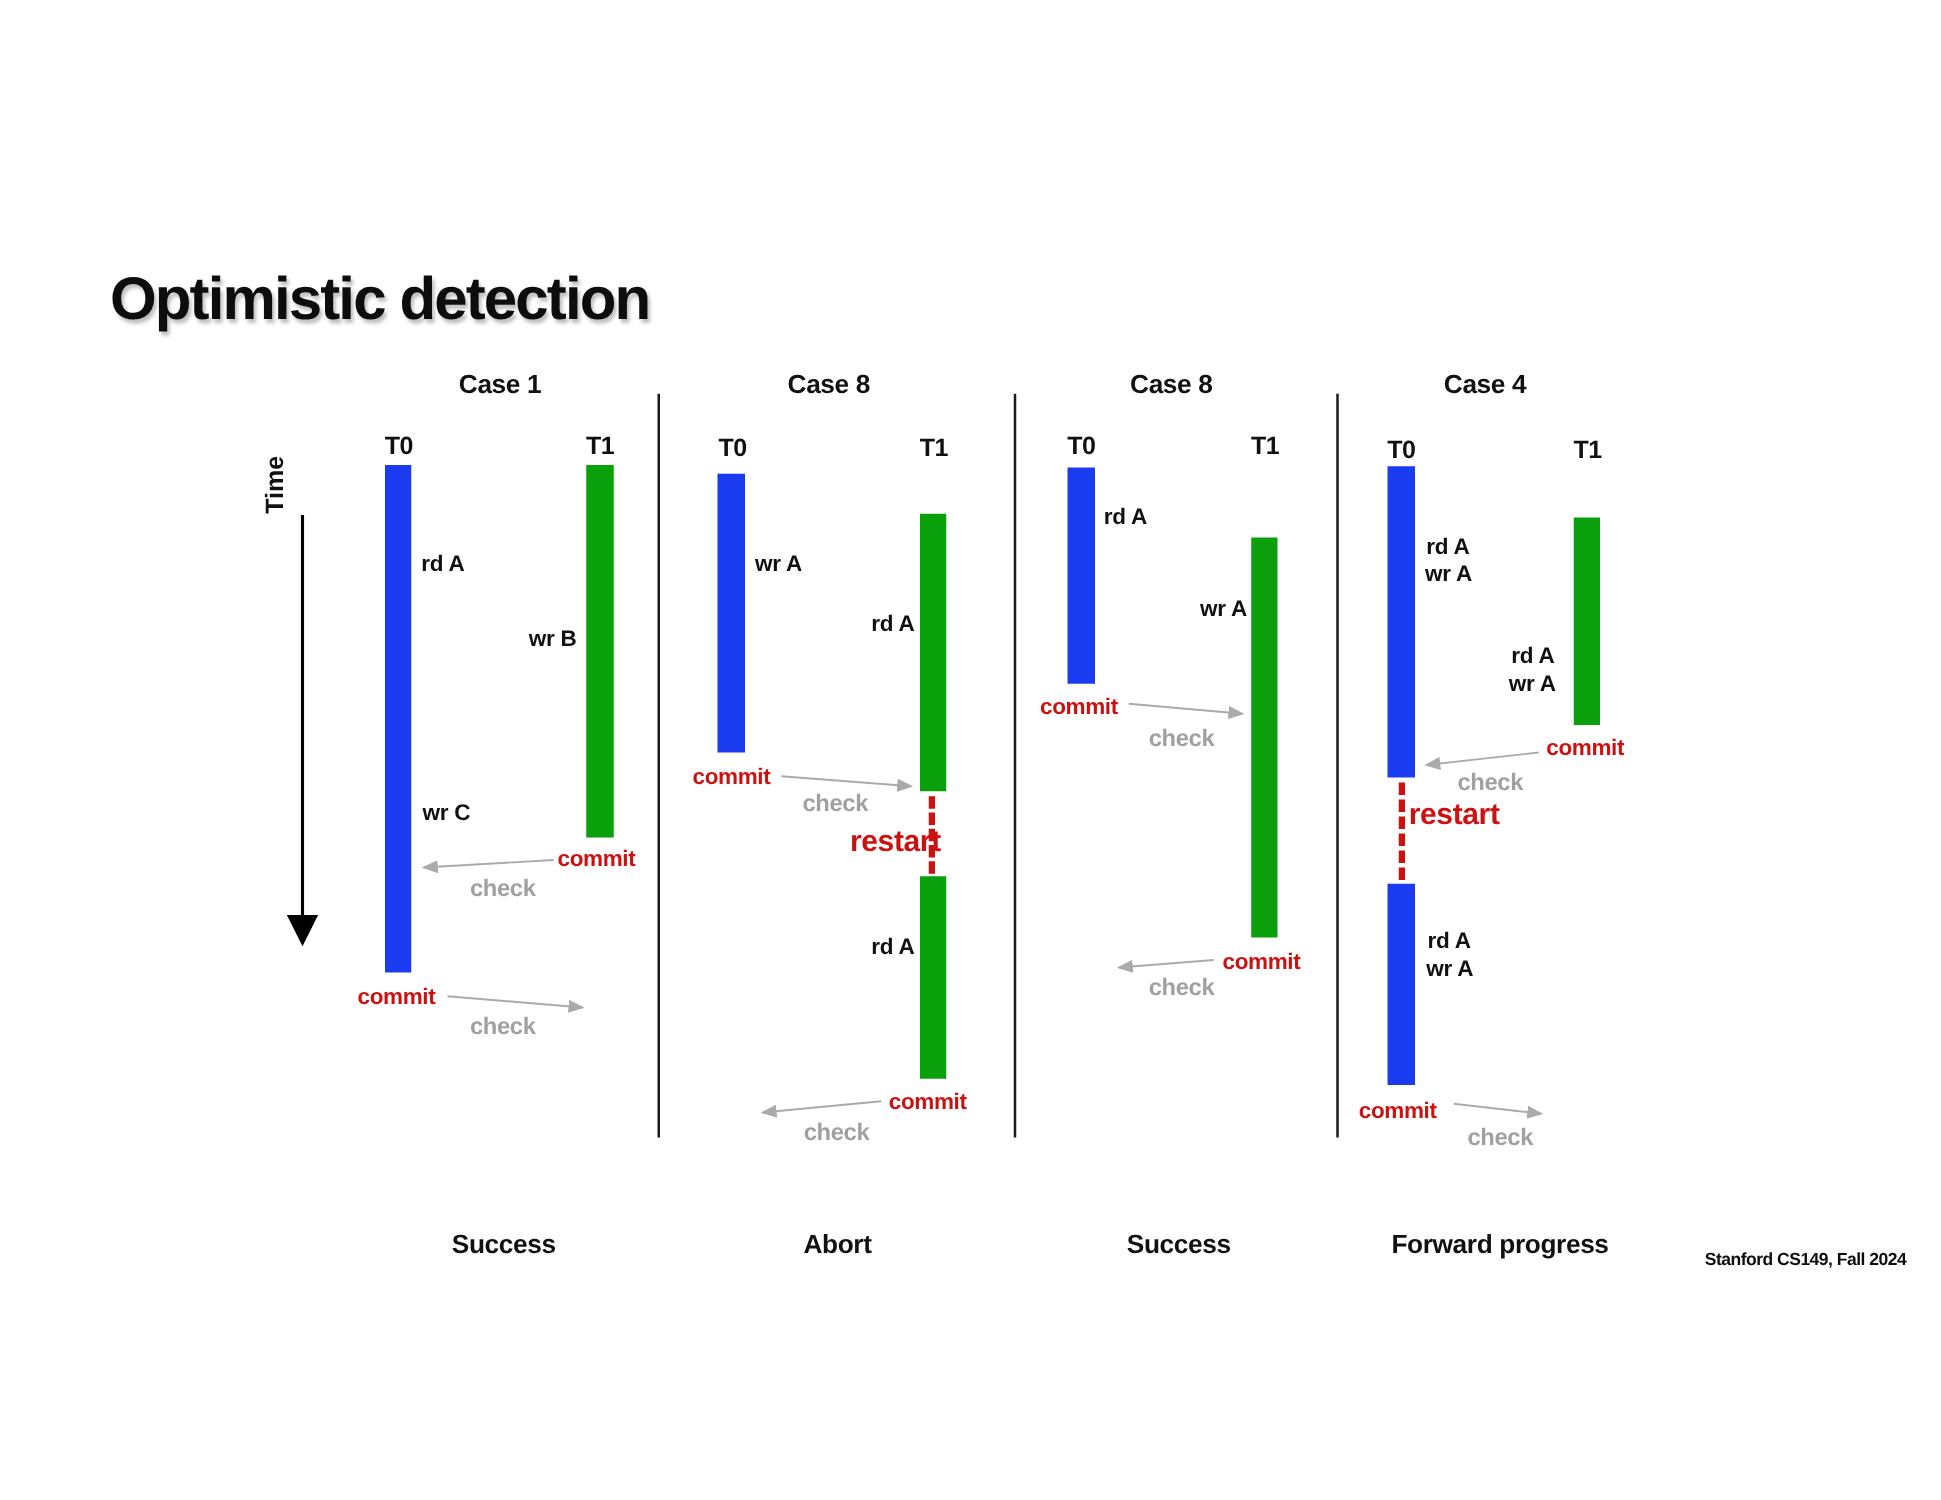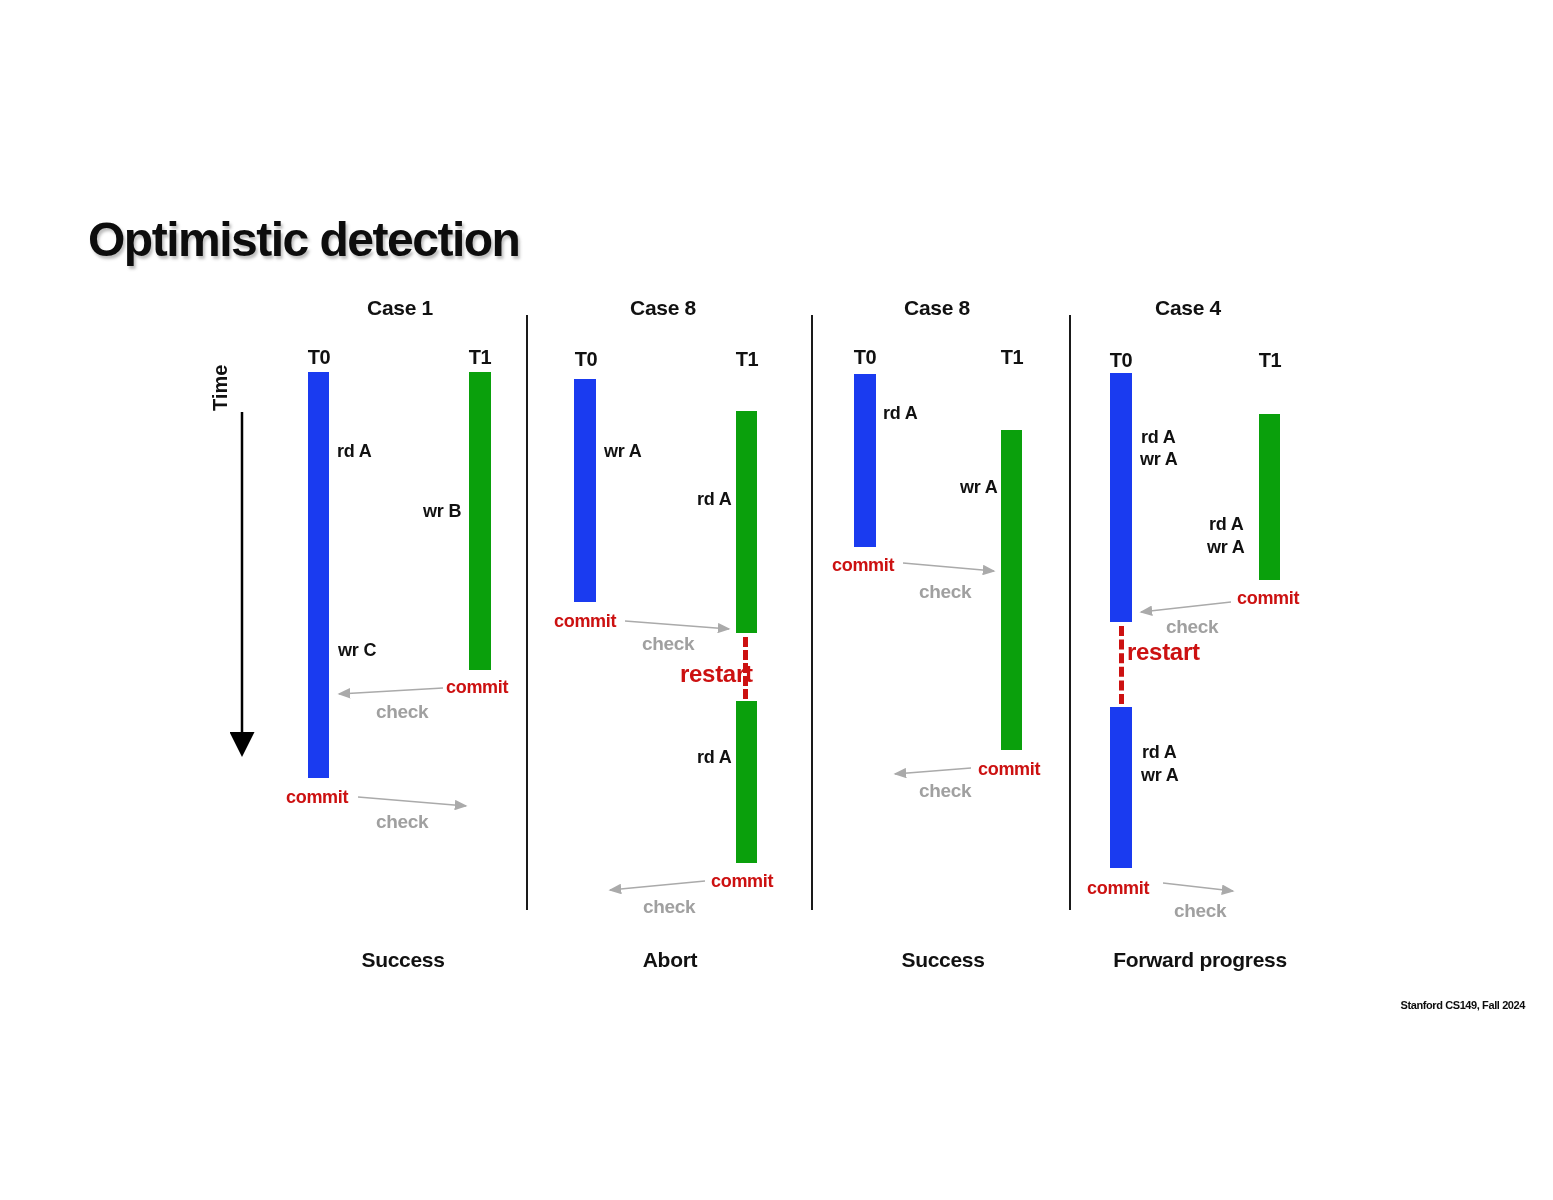--- a/index.html
+++ b/index.html
@@ -35,27 +35,27 @@
   .bar-green{background:var(--c-green);}
   .op{font-size:18px;letter-spacing:-0.2px;line-height:1;}
   .commit{font-size:18px;color:var(--c-red);letter-spacing:-0.3px;line-height:1;}
   .check{font-size:19px;color:var(--c-gray);letter-spacing:-0.3px;line-height:1;}
   .restart{font-size:24px;color:var(--c-red);letter-spacing:-0.3px;line-height:1;}
   .restart-line{
     position:absolute;width:0;
     border-left:5px dashed var(--c-red);
   }
   .divider{position:absolute;width:2px;background:var(--c-divider);}
-  .outcome{font-size:21px;letter-spacing:-0.3px;}
+  .outcome{font-size:21px;letter-spacing:-0.3px;margin-top:36px;}
   .time-label{
     font-size:20px;
     transform:rotate(-90deg);
     transform-origin:left bottom;
   }
-  .footer{font-size:11px;letter-spacing:-0.4px;color:#0d0d0d;}
+  .footer{font-size:14px;letter-spacing:-0.4px;color:#0d0d0d;}
   .overlay{position:absolute;left:0;top:0;pointer-events:none;}
 </style>
 </head>
 <body>
 
 <div class="slide">
 
   <div class="abs slide-title" style="left:88px;top:212px;">Optimistic detection</div>
 
   <div class="abs footer" style="right:28px;top:999px;">Stanford CS149, Fall 2024</div>

